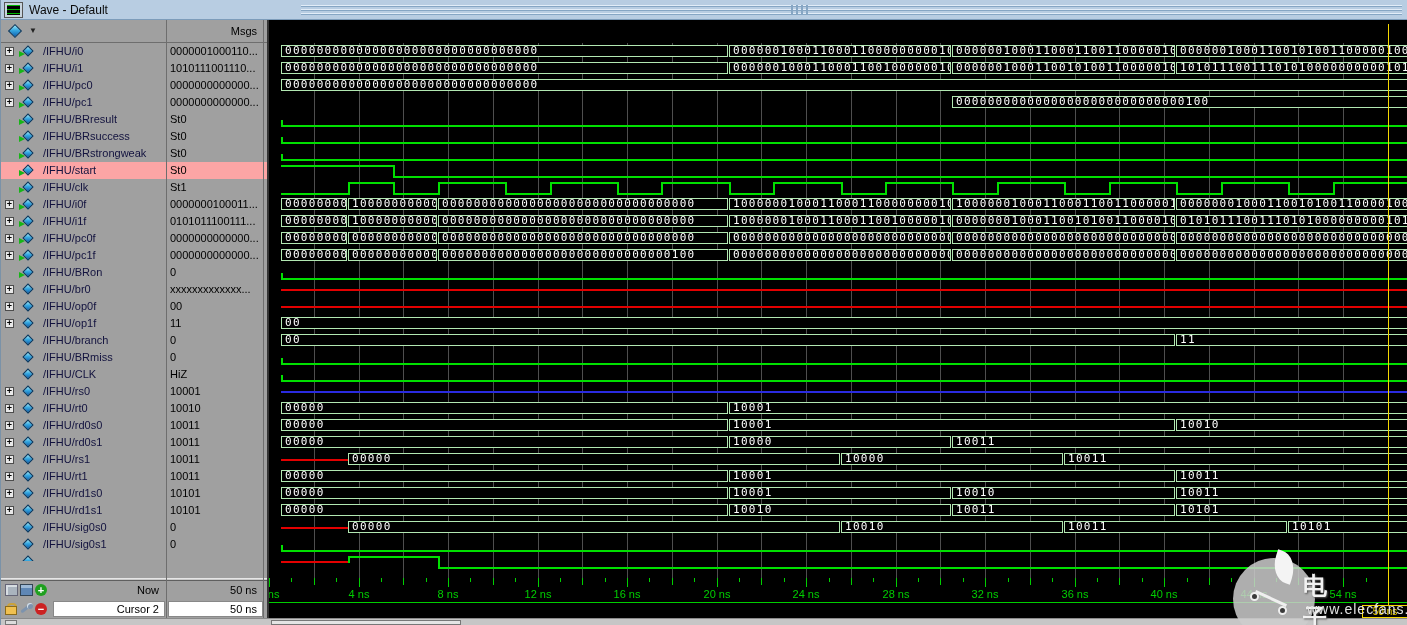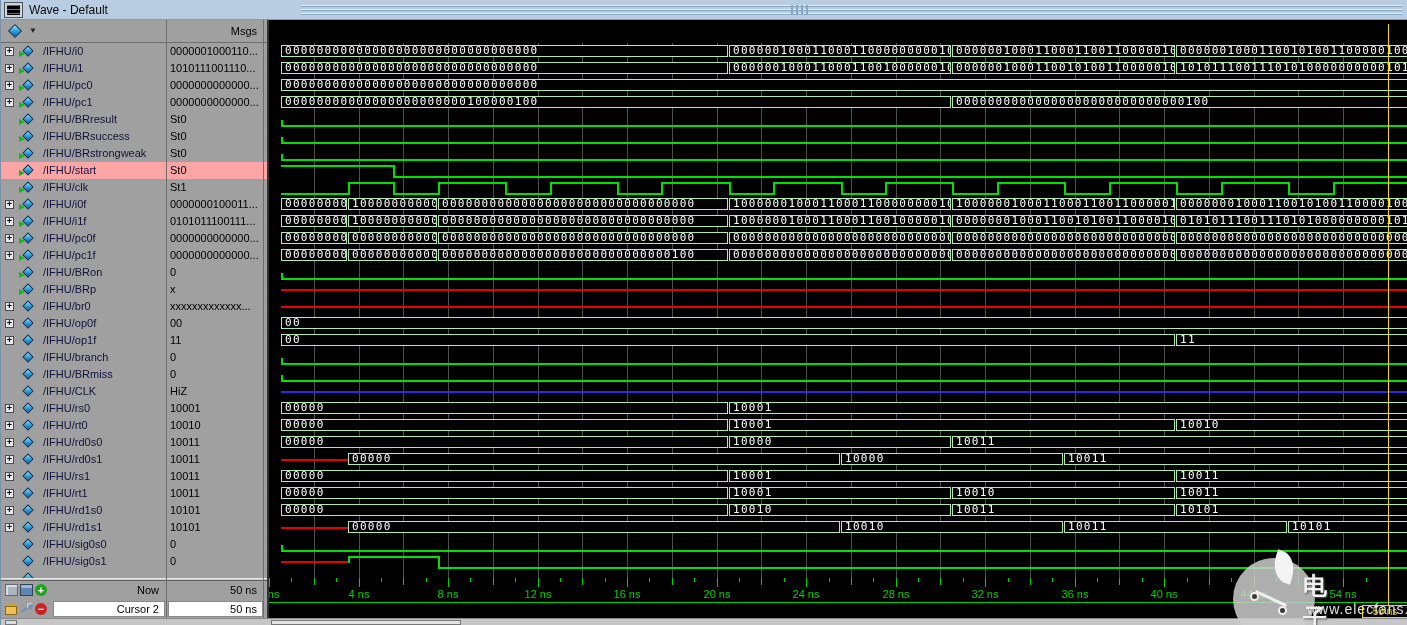--- a/index.html
+++ b/index.html
@@ -222,28 +222,20 @@
         </div>
         <div class="sig-row">
           <span class="dmnd-wrap">
             <span class="dmnd"></span>
             <span class="g-arrow"></span>
           </span>
           <span class="sig-name">/IFHU/BRon</span>
           <span class="sig-val">0</span>
         </div>
         <div class="sig-row">
-          <span class="dmnd-wrap">
-            <span class="dmnd"></span>
-            <span class="g-arrow"></span>
-          </span>
-          <span class="sig-name">/IFHU/BRp</span>
-          <span class="sig-val">x</span>
-        </div>
-        <div class="sig-row">
           <span class="expander">+</span>
           <span class="dmnd-wrap">
             <span class="dmnd"></span>
           </span>
           <span class="sig-name">/IFHU/br0</span>
           <span class="sig-val">xxxxxxxxxxxxx...</span>
         </div>
         <div class="sig-row">
           <span class="expander">+</span>
           <span class="dmnd-wrap">
@@ -447,23 +439,20 @@
           <div class="busseg" style="left: 895px; width: 241px;">
             <span>10101110011101010000000000101100</span>
           </div>
         </div>
         <div class="wave-row" style="top: 34px;">
           <div class="busseg" style="left: 0px; width: 1136px;">
             <span>00000000000000000000000000000000</span>
           </div>
         </div>
         <div class="wave-row" style="top: 51px;">
-          <div class="busseg" style="left: 0px; width: 670px;">
-            <span>00000000000000000000000100000100</span>
-          </div>
           <div class="busseg" style="left: 671px; width: 465px;">
             <span>00000000000000000000000000000100</span>
           </div>
         </div>
         <div class="wave-row" style="top: 68px;">
           <div class="hl lv-g" style="left: 0px; top: 14px; width: 1137px;"></div>
           <div class="vl" style="left: 0px; top: 9px; height: 6px;"></div>
         </div>
         <div class="wave-row" style="top: 85px;">
           <div class="hl lv-g" style="left: 0px; top: 14px; width: 1137px;"></div>

